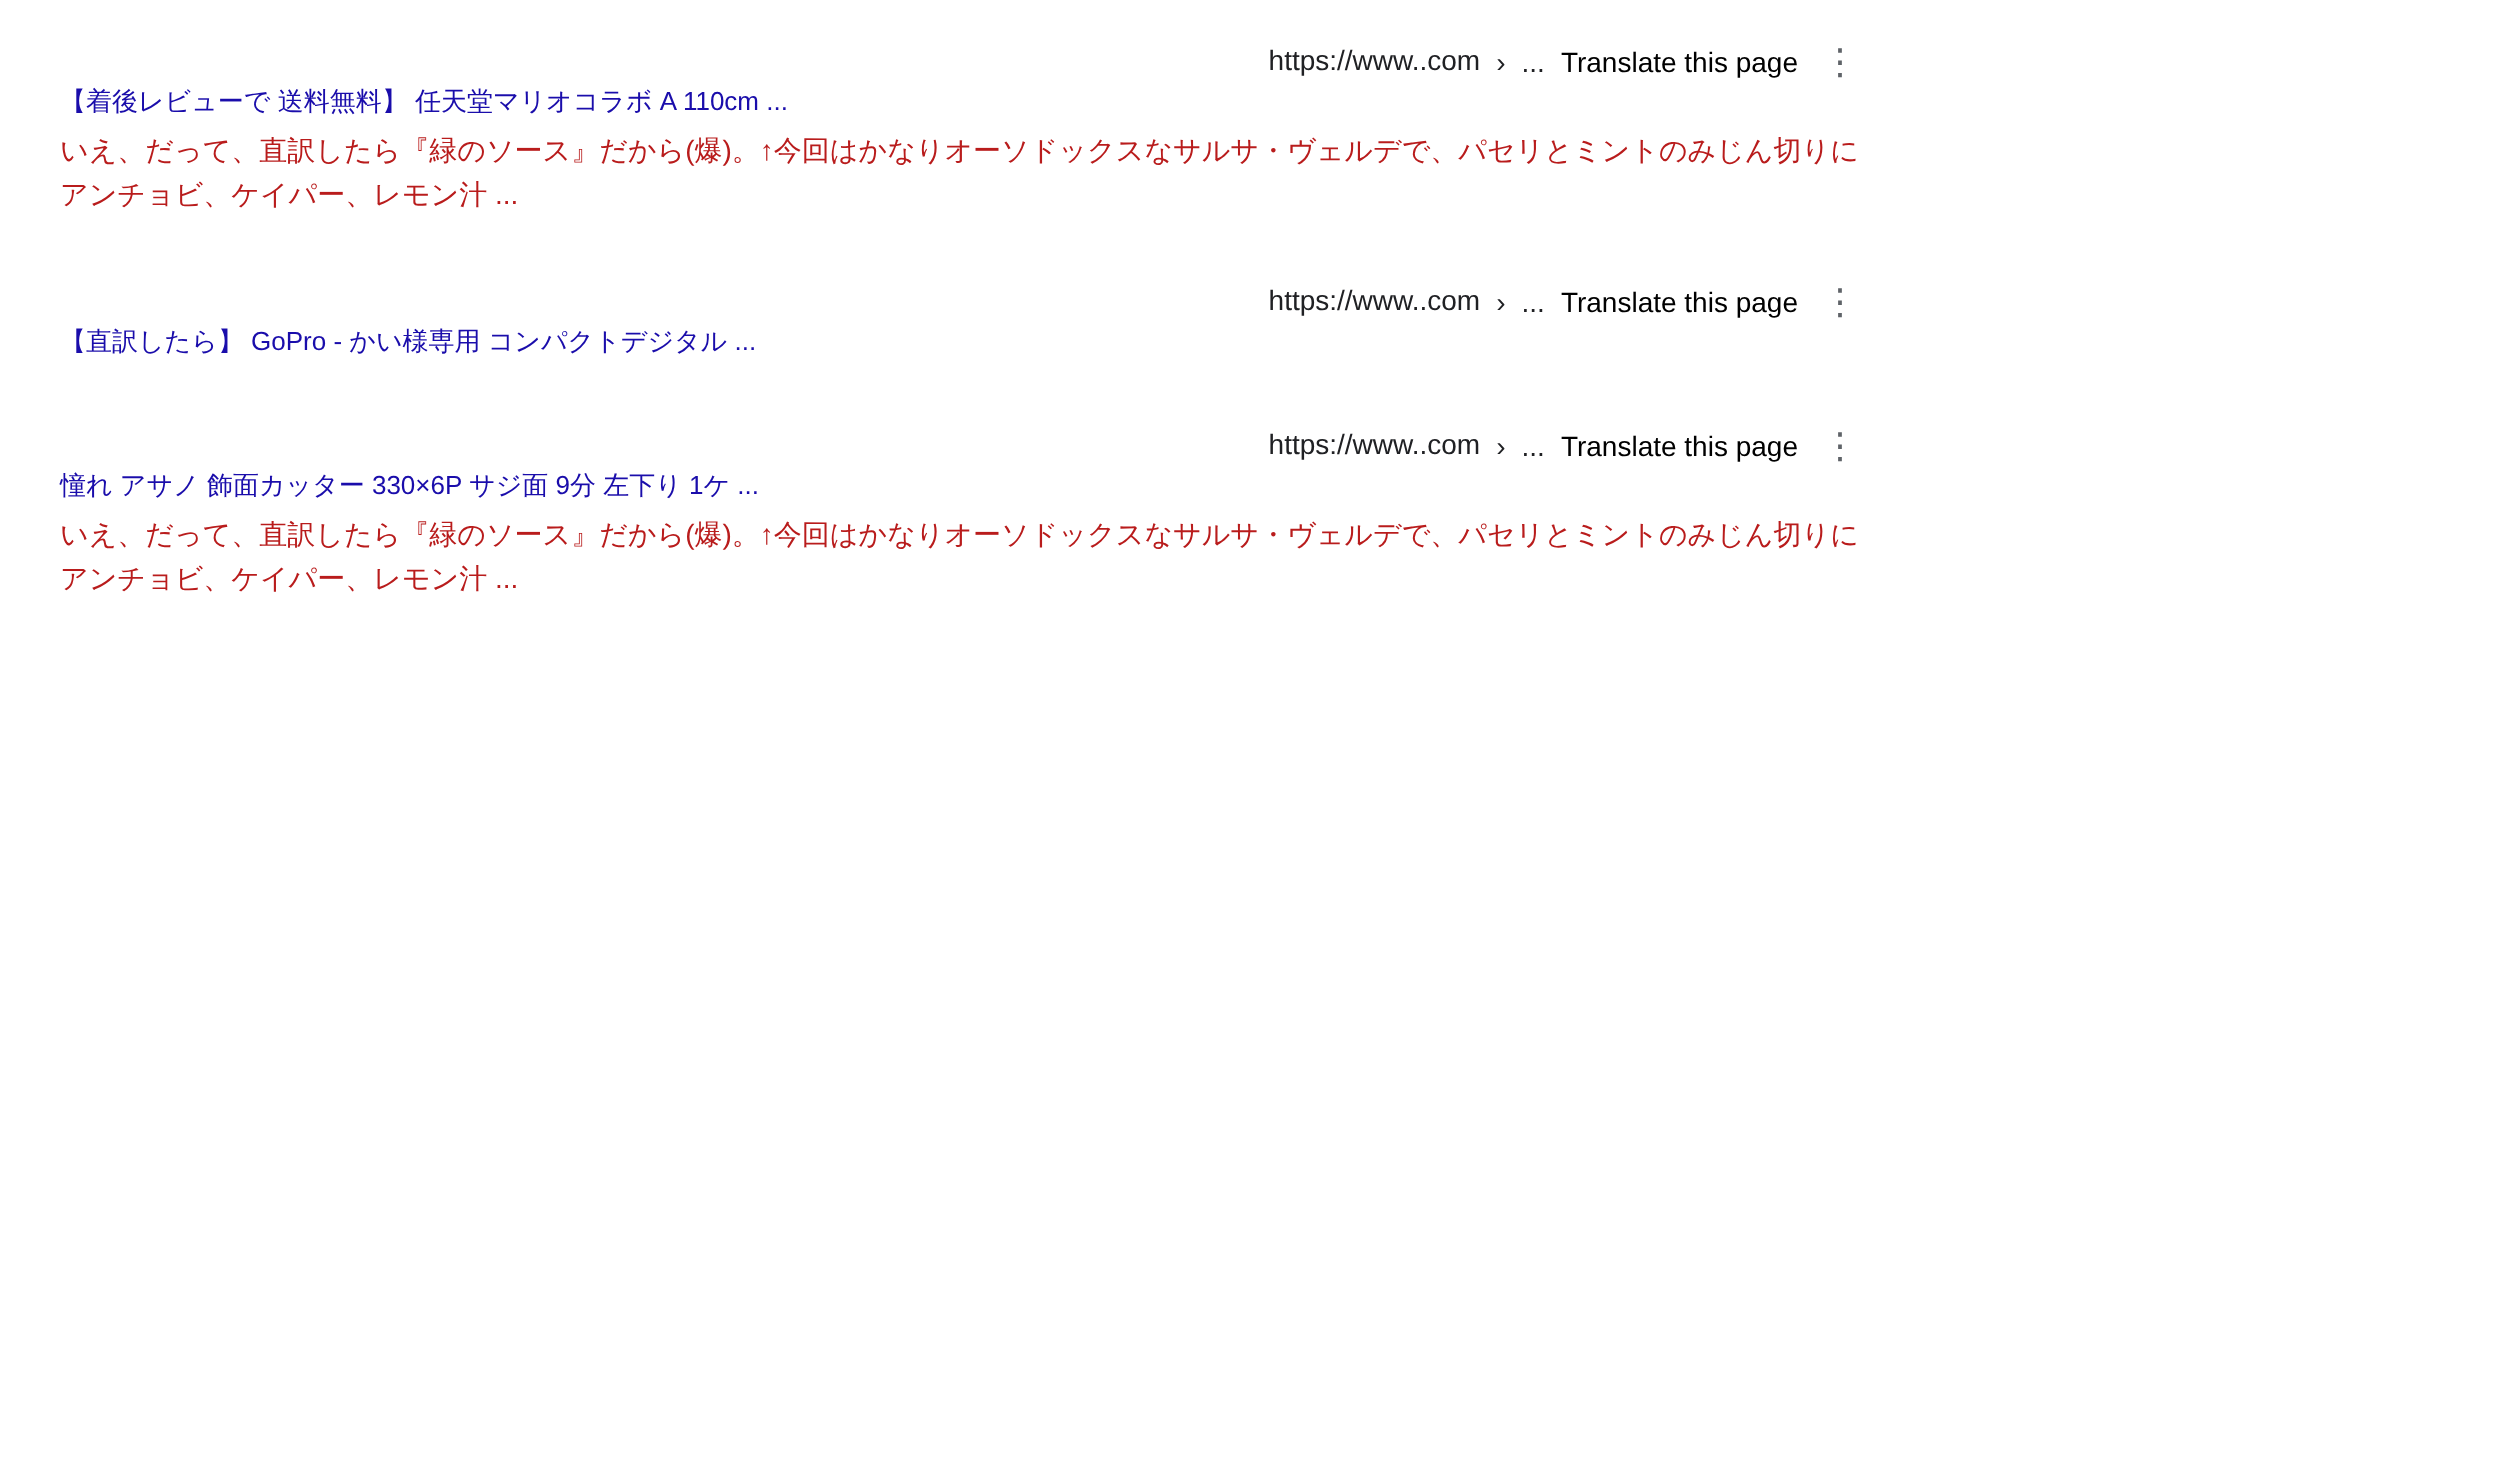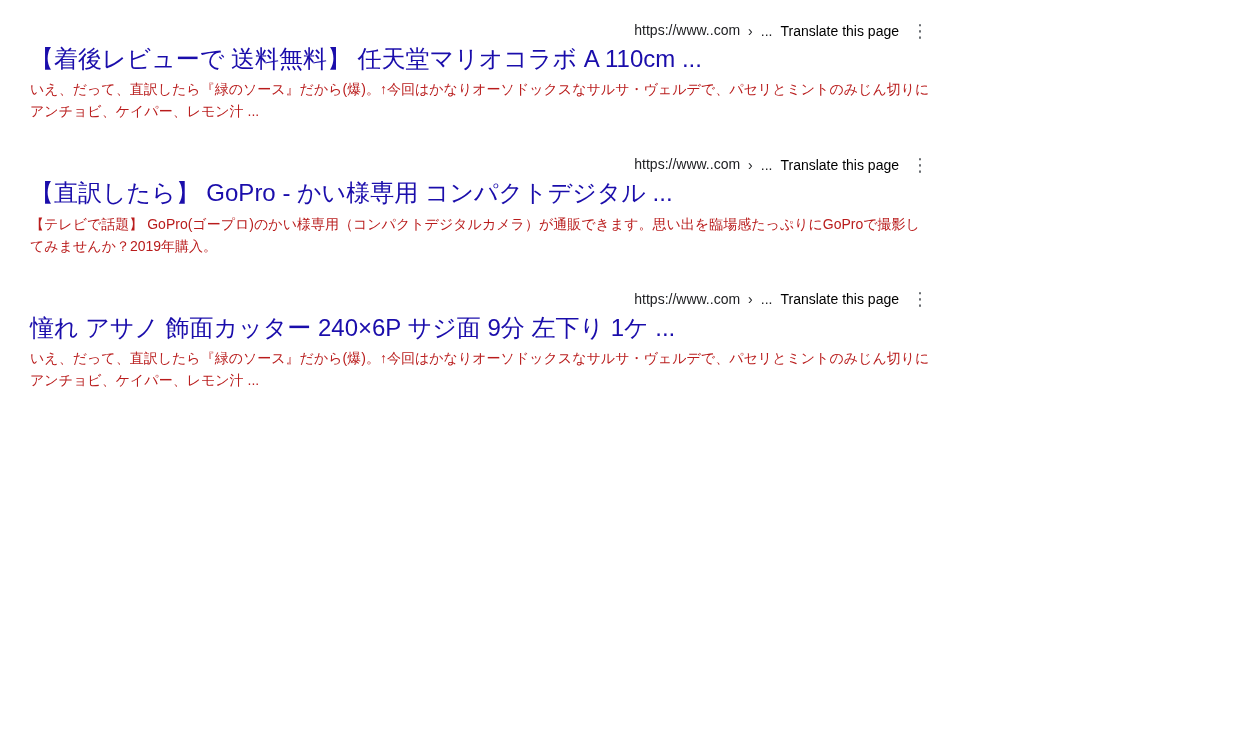--- a/index.html
+++ b/index.html
@@ -51,21 +51,21 @@
     .more-icon {
       font-size: 18px;
       color: #5f6368;
       cursor: pointer;
       margin-left: 4px;
       line-height: 1;
       letter-spacing: 1px;
     }
 
     .result-title {
-      font-size: 24px;
+      font-size: 13px;
       color: #1a0dab;
       line-height: 1.3;
       margin-bottom: 4px;
       cursor: pointer;
       font-weight: normal;
     }
 
     .result-snippet {
       font-size: 14px;
       color: #b91c1c;
@@ -89,26 +89,25 @@
     </div>
     <div class="search-result">
       <div class="result-url-row">
         <span class="result-url">https://www.<redacted>.com</redacted></span>
         <span class="result-url-sep">›</span>
         <span class="result-url-sep">...</span>
         <a class="translate-link">Translate this page</a>
         <span class="more-icon">⋮</span>
       </div>
       <div class="result-title">【直訳したら】 GoPro - かい様専用 コンパクトデジタル ...</div>
-      <div class="result-snippet">【テレビで話題】 GoPro(ゴープロ)のかい様専用（コンパクトデジタルカメラ）が通販できます。思い出を臨場感たっぷりにGoProで撮影してみませんか？2019年購入。</div>
     </div>
     <div class="search-result">
       <div class="result-url-row">
         <span class="result-url">https://www.<redacted>.com</redacted></span>
         <span class="result-url-sep">›</span>
         <span class="result-url-sep">...</span>
         <a class="translate-link">Translate this page</a>
         <span class="more-icon">⋮</span>
       </div>
-      <div class="result-title">憧れ アサノ 飾面カッター 240×6P サジ面 9分 左下り 1ケ ...</div>
+      <div class="result-title">憧れ アサノ 飾面カッター 330×6P サジ面 9分 左下り 1ケ ...</div>
       <div class="result-snippet">いえ、だって、直訳したら『緑のソース』だから(爆)。↑今回はかなりオーソドックスなサルサ・ヴェルデで、パセリとミントのみじん切りにアンチョビ、ケイパー、レモン汁 ...</div>
     </div>
   </div>
 
 </body></html>

